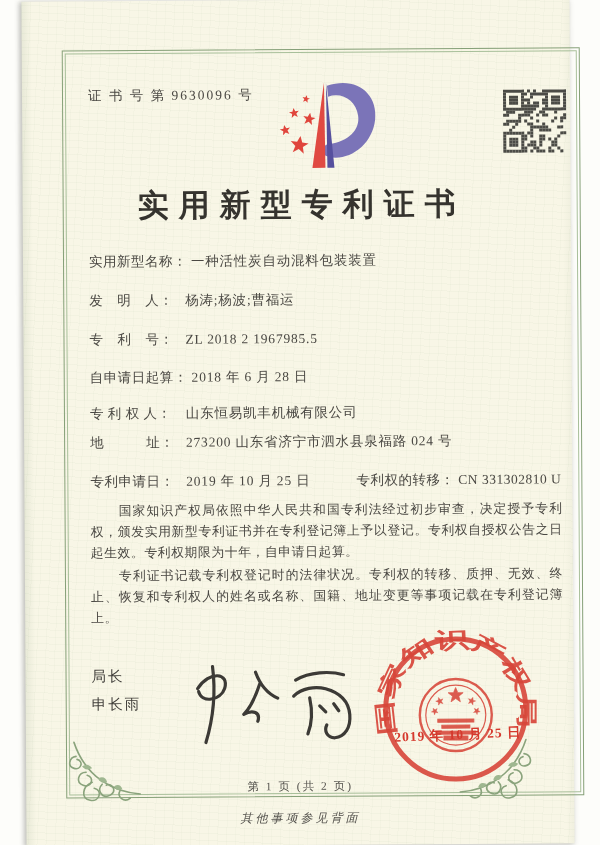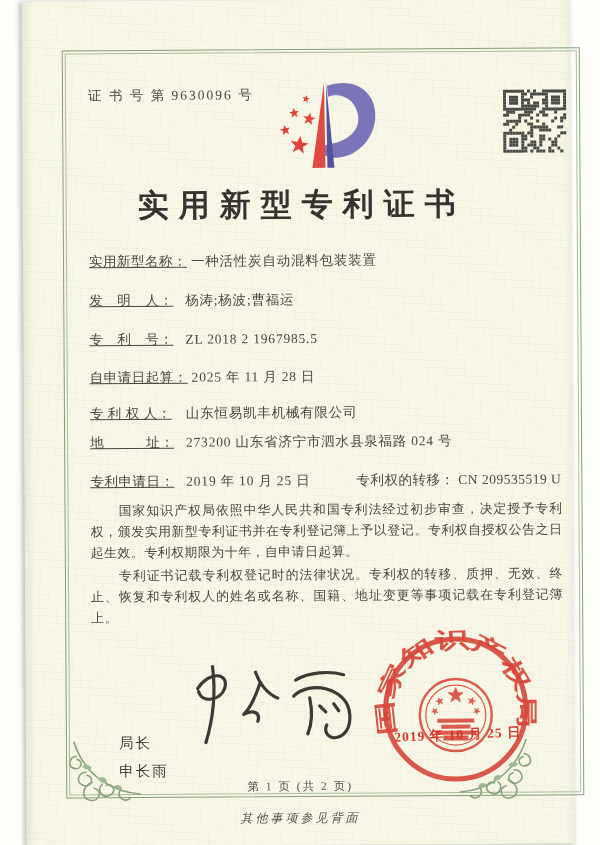--- a/index.html
+++ b/index.html
@@ -48,34 +48,34 @@
   .logo{position:absolute;left:232px;top:70px;width:140px;height:112px;}
 
   .title{
     position:absolute;left:0;top:184px;width:100%;
     text-align:center;font-size:31px;font-weight:700;color:#35332e;
     letter-spacing:10px;text-indent:10px;
   }
 
   .fields{position:absolute;left:66px;top:250px;width:475px;font-size:13.5px;color:#4a4843;}
   .frow{position:absolute;left:0;white-space:nowrap;letter-spacing:.5px;}
-  .frow .lab{display:inline-block;min-width:92px;text-decoration:underline;}
+  .frow .lab{display:inline-block;min-width:92px;}
   .frow .val{letter-spacing:.8px;}
   .r0{top:2px;}  .r1{top:41px;}  .r2{top:80px;}  .r3{top:118px;}
   .r4{top:154px;} .r5{top:183px;} .r6{top:222px;}
   .grant-no{position:absolute;left:266px;top:222px;white-space:nowrap;letter-spacing:.5px;}
 
   .paras{
     position:absolute;left:66px;top:500px;width:472px;
     font-size:12.8px;line-height:21px;color:#4a4843;
     text-align:justify;letter-spacing:.6px;
   }
   .paras p{margin:0 0 2px 0;text-indent:2.2em;}
 
-  .signer{position:absolute;left:66px;top:728px;font-size:14.5px;color:#3f3d39;line-height:28px;letter-spacing:2px;margin-left:27px;}
+  .signer{position:absolute;left:66px;top:661px;font-size:14.5px;color:#3f3d39;line-height:28px;letter-spacing:2px;}
   .signature{position:absolute;left:142px;top:658px;width:200px;height:100px;}
 
   .seal{position:absolute;left:346px;top:624px;width:168px;height:168px;opacity:.93;}
   .seal-date{
     position:absolute;left:352px;top:727px;width:160px;text-align:center;
     color:#d5392d;font-size:13.5px;font-weight:700;letter-spacing:1px;
     transform:rotate(-2deg);
   }
 
   .page-num{
@@ -603,37 +603,37 @@
       <div class="frow r1">
         <span class="lab">发　明　人：</span>
         <span class="val">杨涛;杨波;曹福运</span>
       </div>
       <div class="frow r2">
         <span class="lab">专　利　号：</span>
         <span class="val">ZL 2018 2 1967985.5</span>
       </div>
       <div class="frow r3">
         <span class="lab">自申请日起算：</span>
-        <span class="val">2025 年 11 月 28 日</span>
+        <span class="val">2018 年 6 月 28 日</span>
       </div>
       <div class="frow r4">
         <span class="lab">专 利 权 人：</span>
         <span class="val">山东恒易凯丰机械有限公司</span>
       </div>
       <div class="frow r5">
         <span class="lab">地　　　址：</span>
         <span class="val">273200 山东省济宁市泗水县泉福路 024 号</span>
       </div>
       <div class="frow r6">
         <span class="lab">专利申请日：</span>
         <span class="val">2019 年 10 月 25 日</span>
       </div>
       <div class="grant-no">
         <span class="lab" style="min-width:0">专利权的转移：</span>
-        <span class="val">CN 209535519 U</span>
+        <span class="val">CN 331302810 U</span>
       </div>
     </div>
 
     <div class="paras">
       <p>国家知识产权局依照中华人民共和国专利法经过初步审查，决定授予专利权，颁发实用新型专利证书并在专利登记簿上予以登记。专利权自授权公告之日起生效。专利权期限为十年，自申请日起算。</p>
       <p>专利证书记载专利权登记时的法律状况。专利权的转移、质押、无效、终止、恢复和专利权人的姓名或名称、国籍、地址变更等事项记载在专利登记簿上。</p>
     </div>
 
     <div class="signer">
       <div>局长</div>

